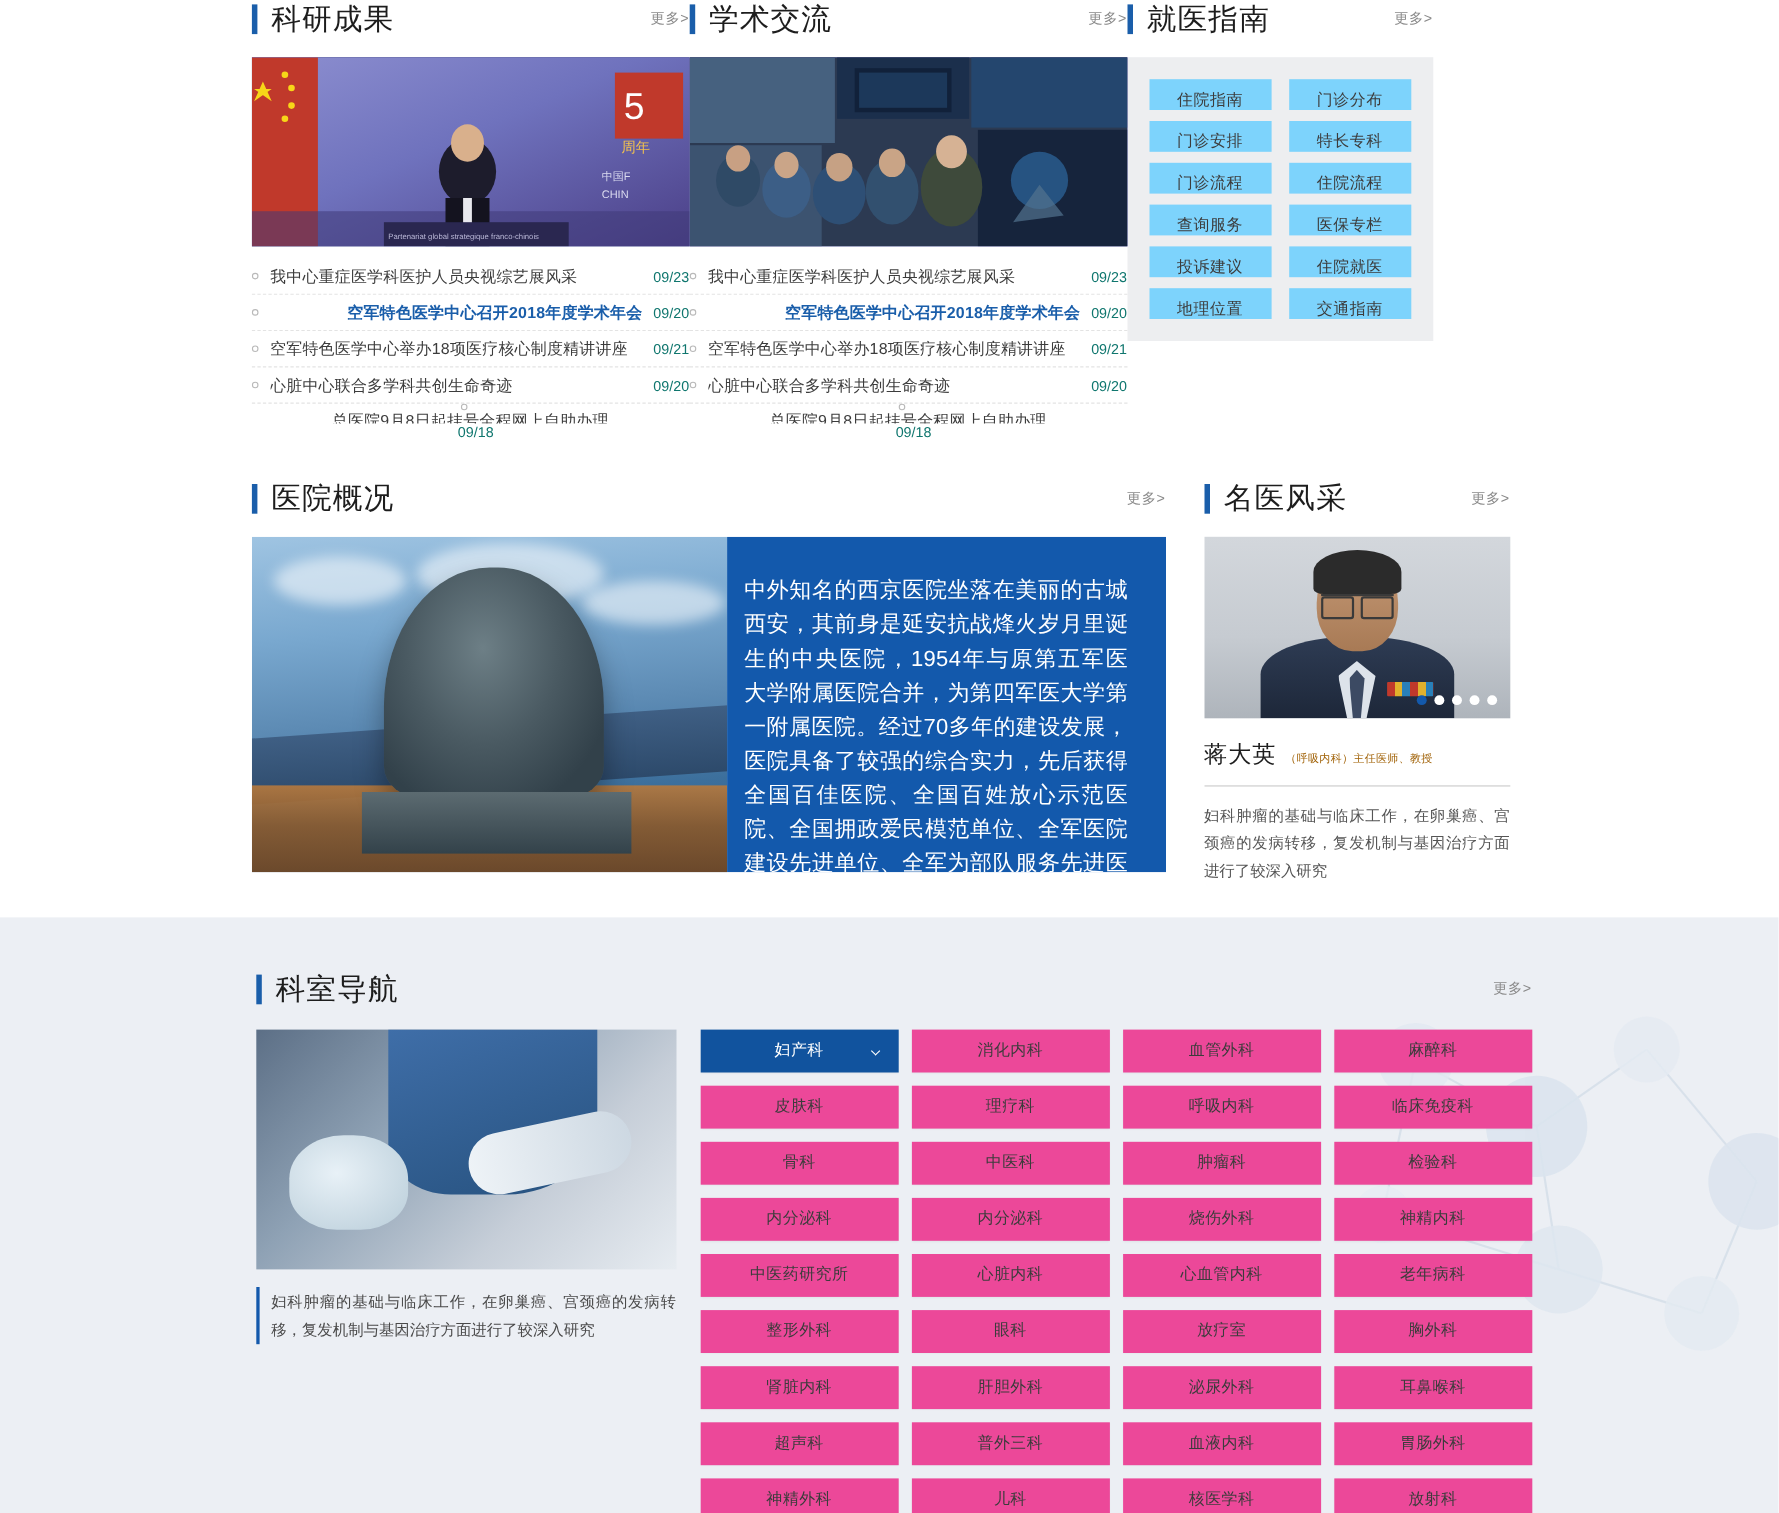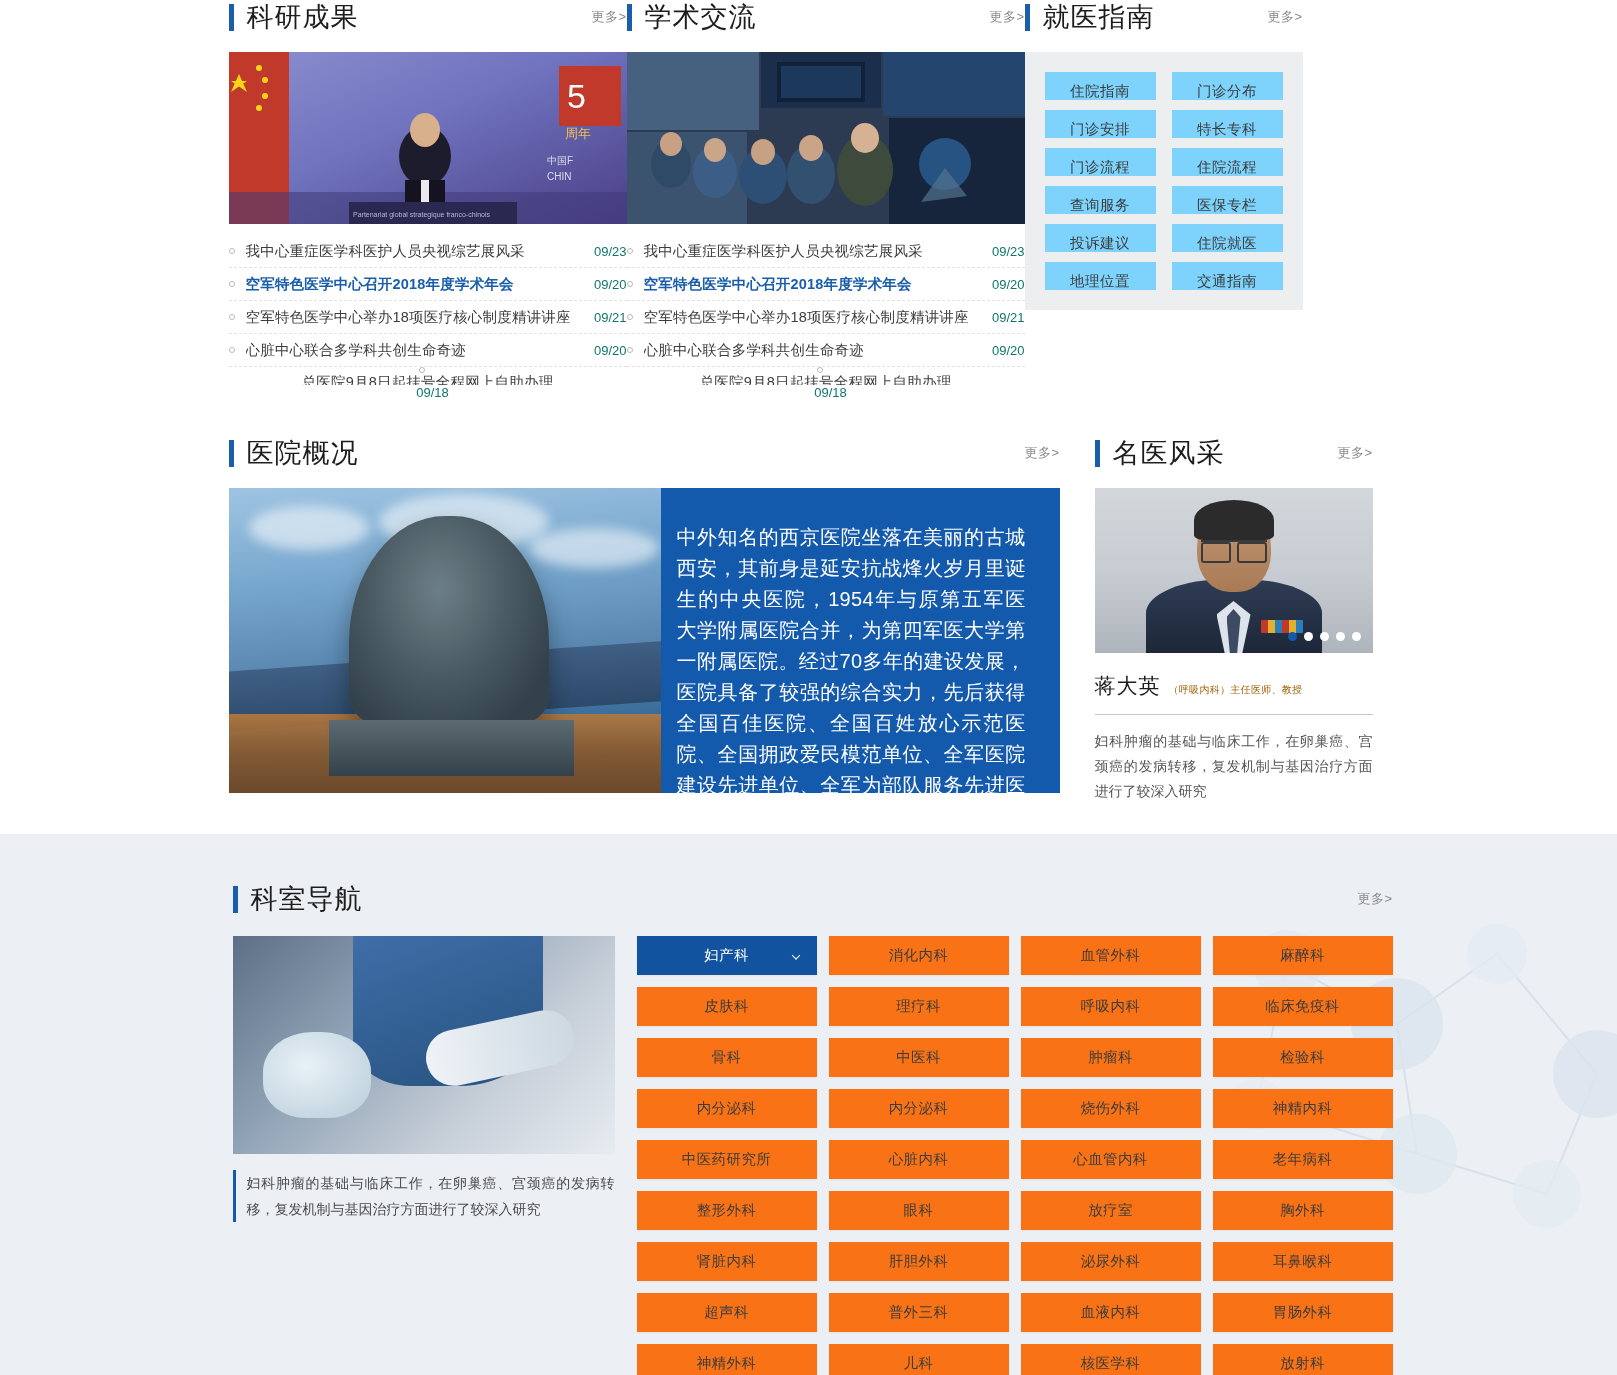--- a/index.html
+++ b/index.html
@@ -52,21 +52,21 @@
   .news-dot {
     width: 6px; height: 6px; border-radius: 50%;
     border: 1px solid #b9b9b9; background: #fff;
     margin-right: 11px; flex: none;
   }
   .news-text {
     font-size: 14.5px; color: #3c3c3c; flex: 1;
     white-space: nowrap; overflow: hidden; text-overflow: ellipsis;
     cursor: pointer; letter-spacing: .2px;
   }
-  .news-item.active .news-text { color: #1a5eaa; font-weight: bold; }
+  .news-item.active .news-text { color: #1a5eaa; font-weight: bold; text-align: right; }
   .news-date { font-size: 13px; color: #0f766e; margin-left: 10px; flex: none; }
 
   
   .guide-box {
     margin-top: 18px; background: #edeef0; padding: 20px 20px;
     display: grid; grid-template-columns: 1fr 1fr; gap: 10px 16px;
   }
   .guide-btn {
     background: #7dd3fc; height: 28px; line-height: 39px; text-align: center;
     font-size: 14.5px; color: #3c3c3c; cursor: pointer; letter-spacing: .5px;
@@ -216,21 +216,21 @@
   }
   .dept-cap-bar { width: 3px; background: #1359ac; flex: none; }
   .dept-cap {
     font-size: 14px; line-height: 26px; color: #4a4a4a; text-align: justify;
   }
   .dept-grid {
     flex: 1; display: grid; grid-template-columns: repeat(4, 1fr);
     gap: 12px 12px; align-content: start;
   }
   .dept-btn {
-    background: #f97316; height: 39px; line-height: 39px; text-align:center;
+    background: #ec4899; height: 39px; line-height: 39px; text-align:center;
     font-size: 14.5px; color: #3c3c3c; cursor: pointer; letter-spacing: .4px;
     box-shadow: 0 1px 2px rgba(0,0,0,.05);
     white-space: nowrap;
   }
   .dept-btn.sel {
     background: #11539e; color: #fff; position: relative;
   }
   .dept-btn.sel .caret {
     position:absolute; right: 18px; top: 50%; transform: translateY(-60%) rotate(45deg);
     width: 6px; height: 6px; border-right: 1.6px solid #fff; border-bottom: 1.6px solid #fff;

